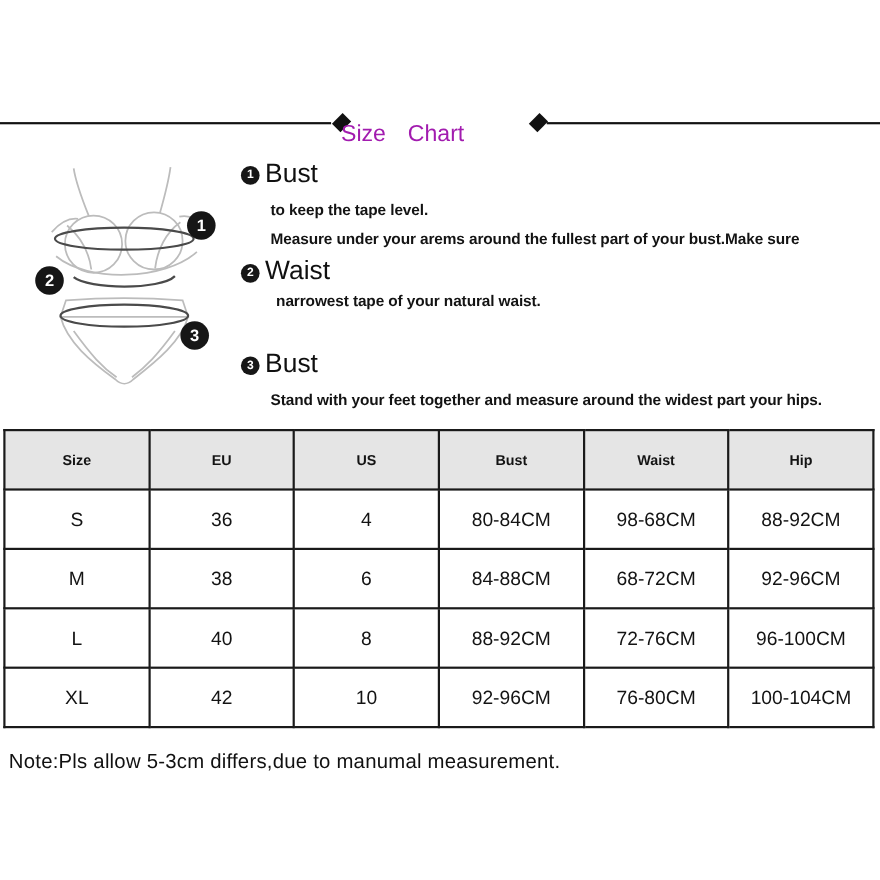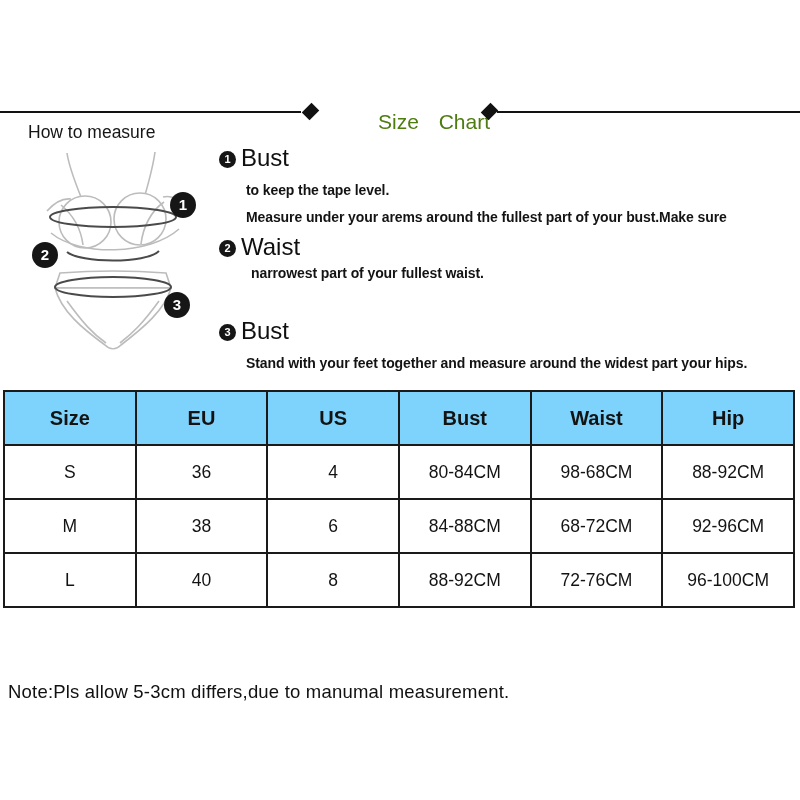--- a/index.html
+++ b/index.html
@@ -12,22 +12,22 @@
   .rule { position:absolute; top:111px; height:2px; background:#121212; }
   .rule-left  { left:0;   width:301px; }
   .rule-right { left:497px; width:303px; }
   .diamond {
     position:absolute; top:106px; width:11px; height:11px; background:#111;
     transform: rotate(45deg) scaleY(1.25);
   }
   .d-left  { left:305px; }
   .d-right { left:484px; }
   .page-title {
-    position:absolute; left:310px; top:110px; width:180px; text-align:right;
-    font-size:21px; word-spacing:14px; color:#4d7c0f; white-space:nowrap;
+    position:absolute; left:310px; top:110px; width:180px; text-align:left;
+    font-size:21px; word-spacing:14px; color:#a21caf; white-space:nowrap;
   }
 
   
   .htm-heading { position:absolute; left:28px; top:122px; font-size:17.5px; color:#161616; }
   .figure { position:absolute; left:25px; top:145px; width:200px; height:230px; }
 
   .m-item { position:absolute; left:219px; width:580px; }
   .m-head { display:flex; align-items:center; gap:5px; }
   .num-badge {
     width:17px; height:17px; border-radius:50%; background:#161616; color:#fff;
@@ -41,39 +41,38 @@
 
   
   .size-table {
     position:absolute; left:3px; top:390px; width:792px;
     border-collapse:collapse; table-layout:fixed;
   }
   .size-table th, .size-table td {
     border:2px solid #1a1a1a; height:52px; text-align:center; vertical-align:middle;
     font-size:17.5px; color:#131313; padding:0;
   }
-  .size-table th { background:#7dd3fc; font-weight:bold; font-size:20px; }
+  .size-table th { background:#e5e5e5; font-weight:bold; font-size:13px; }
   .size-table td { background:#ffffff; font-weight:400; }
 
   
   .note { position:absolute; left:8px; top:681px; font-size:18.5px; color:#111;
           letter-spacing:0.2px; }
 </style>
 </head>
 <body>
 
 <div id="canvas">
 
   <div class="rule rule-left"></div>
   <span class="diamond d-left"></span>
   <div class="page-title">Size Chart</div>
   <span class="diamond d-right"></span>
   <div class="rule rule-right"></div>
 
-  <div class="htm-heading">How to measure</div>
 
   <svg class="figure" viewBox="0 0 200 230">
 
     <g fill="none" stroke="#bcbcbc" stroke-width="1.6">
       <path d="M42,8 C44,22 50,37 56,52"></path>
       <path d="M130,7 C128,22 124,36 120,50"></path>
       <path d="M22,66 C30,57 38,53 46,54"></path>
       <path d="M163,62 C154,53 146,50 138,52"></path>
       <circle cx="60" cy="77" r="26" fill="#ffffff"></circle>
       <circle cx="115" cy="74" r="26" fill="#ffffff"></circle>
@@ -119,21 +118,21 @@
       <div>Measure under your arems around the fullest part of your bust.Make sure</div>
     </div>
   </div>
 
   <div class="m-item" style="top:234px">
     <div class="m-head">
       <span class="num-badge">2</span>
       <span class="m-label">Waist</span>
     </div>
     <div class="m-desc" style="margin-top:0px">
-      <div class="indent2">narrowest part of your fullest waist.</div>
+      <div class="indent2">narrowest tape of your natural waist.</div>
     </div>
   </div>
 
   <div class="m-item" style="top:318px">
     <div class="m-head">
       <span class="num-badge">3</span>
       <span class="m-label">Bust</span>
     </div>
     <div class="m-desc">
       <div>Stand with your feet together and measure around the widest part your hips.</div>
@@ -169,18 +168,26 @@
         <td>92-96CM</td>
       </tr>
       <tr>
         <td>L</td>
         <td>40</td>
         <td>8</td>
         <td>88-92CM</td>
         <td>72-76CM</td>
         <td>96-100CM</td>
       </tr>
+      <tr>
+        <td>XL</td>
+        <td>42</td>
+        <td>10</td>
+        <td>92-96CM</td>
+        <td>76-80CM</td>
+        <td>100-104CM</td>
+      </tr>
     </tbody>
   </table>
 
   <div class="note">Note:Pls allow 5-3cm differs,due to manumal measurement.</div>
 
 </div>
 
 </body></html>

